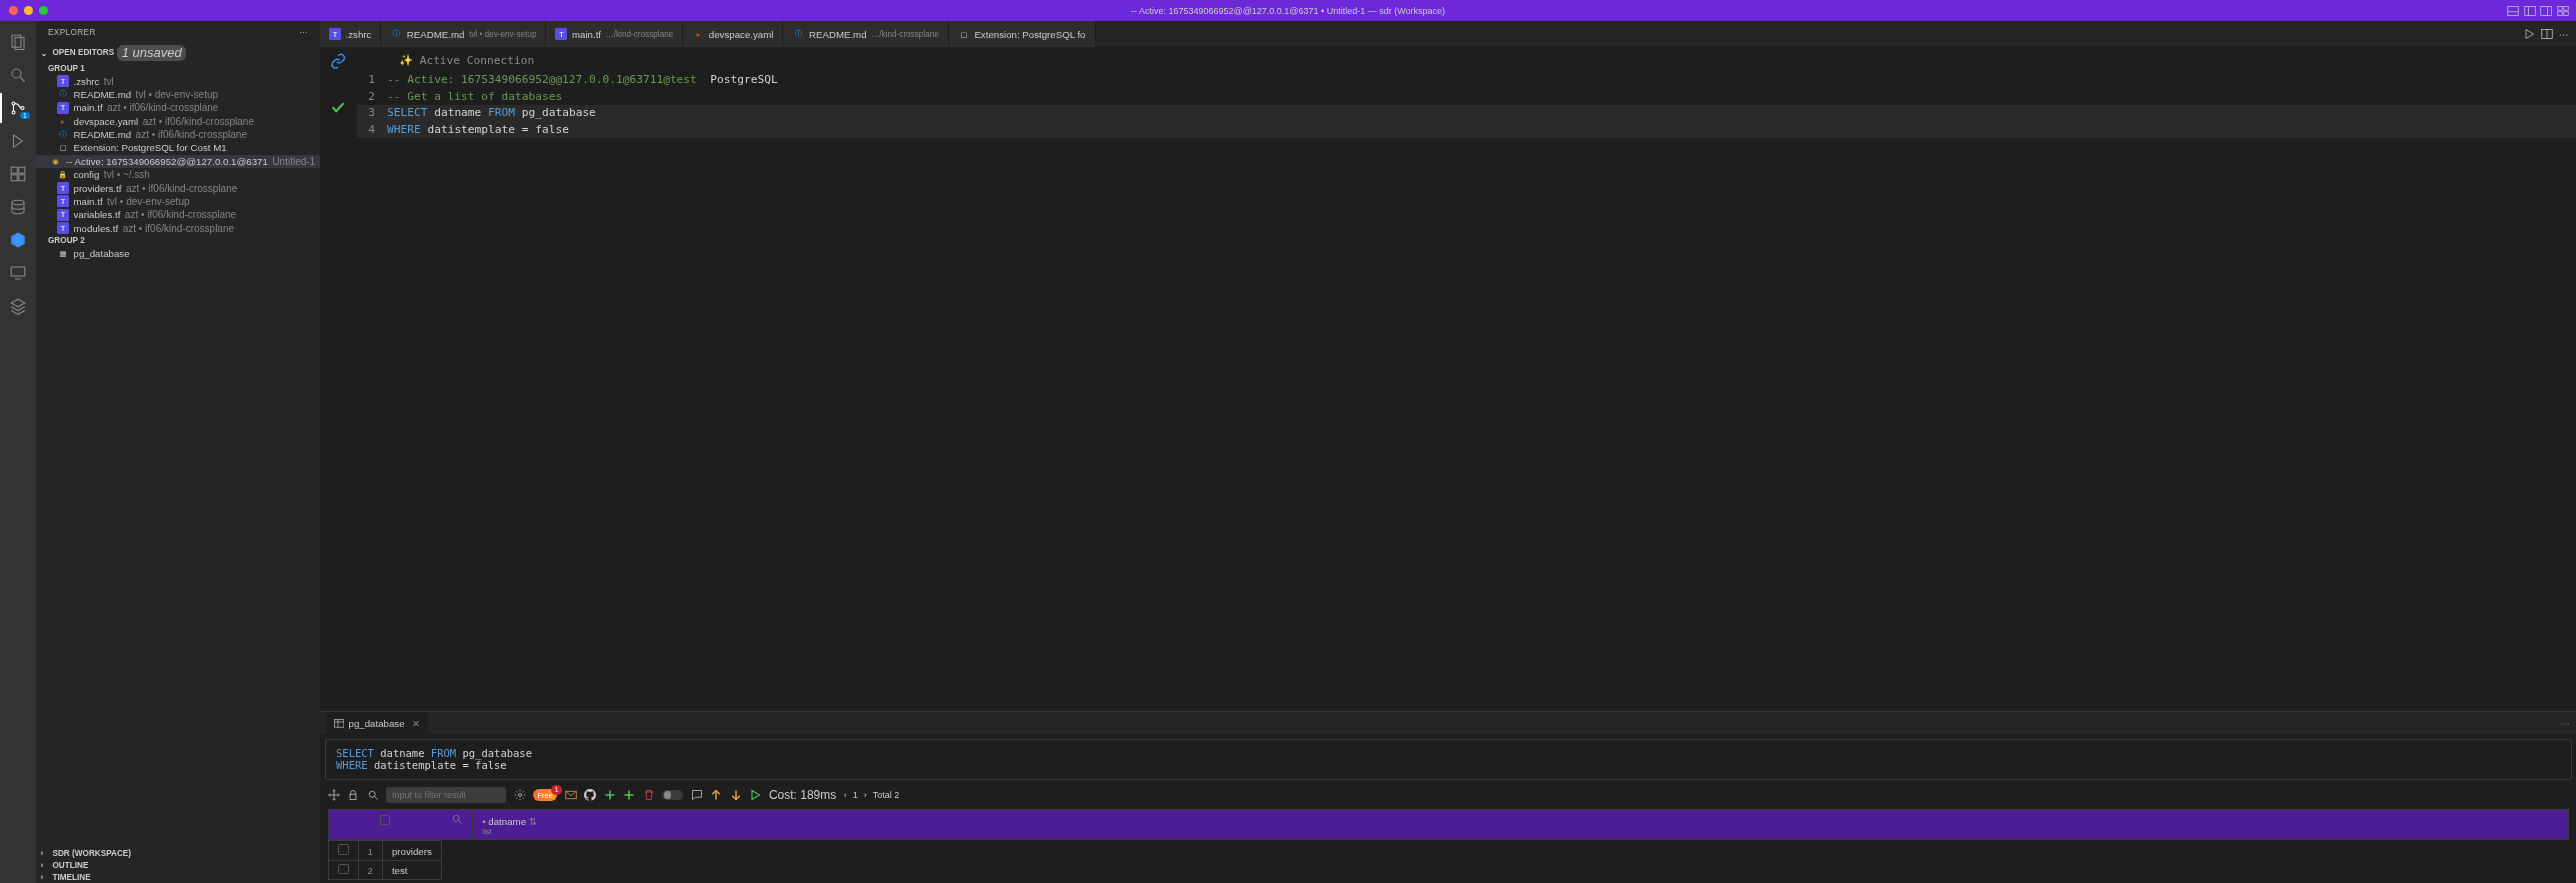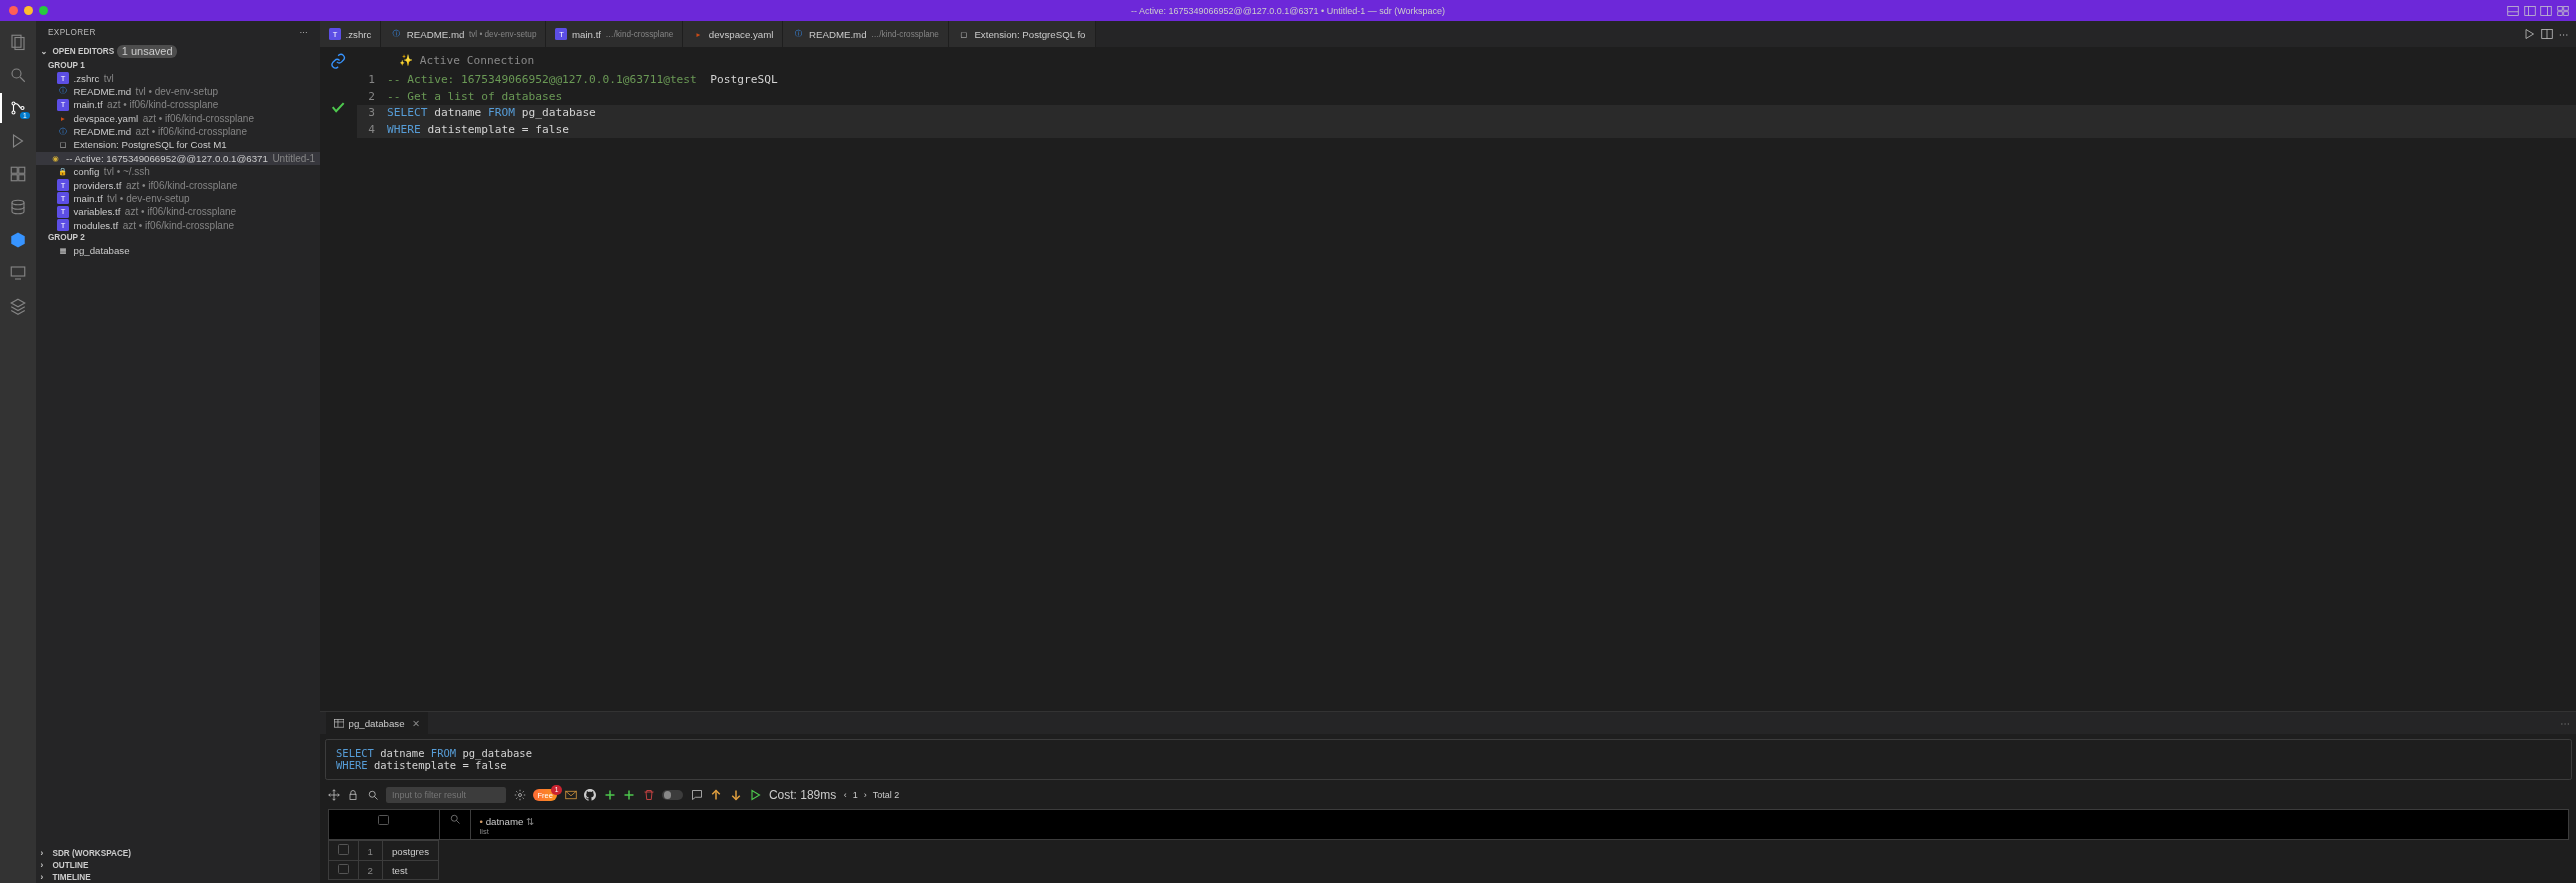--- a/index.html
+++ b/index.html
@@ -15,21 +15,21 @@
 .activitybar { width: 36px; background: #333; display: flex; flex-direction: column; align-items: center; padding-top: 6px; gap: 3px; }
 .activity-item { width: 36px; height: 30px; display: flex; align-items: center; justify-content: center; color: #858585; cursor: pointer; position: relative; }
 .activity-item.active { color: #fff; }
 .activity-item.active::before { content: ""; position: absolute; left: 0; top: 0; bottom: 0; width: 1.5px; background: #fff; }
 .activity-item svg { width: 18px; height: 18px; }
 .badge { position: absolute; bottom: 4.5px; right: 6px; background: #007acc; color: #fff; border-radius: 6px; font-size: 6.7px; padding: 0 3px; min-width: 10.5px; text-align: center; }
 .sidebar { width: 284px; background: #252526; display: flex; flex-direction: column; overflow: hidden; }
 .sidebar-header { padding: 6px 12px; font-size: 8.2px; letter-spacing: 0.4px; color: #bbb; display: flex; justify-content: space-between; align-items: center; }
 .section-hdr { display: flex; align-items: center; gap: 3px; padding: 1.5px 4.5px; font-size: 8.2px; font-weight: 700; color: #ccc; cursor: pointer; }
 .section-hdr .chev { width: 9px; display: inline-block; }
-.pill { background: #4d4d4d; border-radius: 6px; font-size: 11px; padding: 0.7px 4.5px; color: #ccc; font-weight: 400; }
+.pill { background: #4d4d4d; border-radius: 6px; font-size: 13px; padding: 0.7px 4.5px; color: #ccc; font-weight: 400; font-style: italic; }
 .tree { overflow-y: auto; flex: 1; }
 .group-label { padding: 1.5px 12px; font-size: 8.2px; font-weight: 700; color: #ccc; }
 .tree-item { display: flex; align-items: center; gap: 4.5px; padding: 0.7px 6px 0.7px 21px; cursor: pointer; white-space: nowrap; }
 .tree-item.active { background: #37373d; }
 .tree-item .fname { color: #ccc; }
 .tree-item .desc { color: #858585; font-size: 10px; }
 .tree-item .mod-dot { width: 6px; height: 6px; border-radius: 50%; background: #ccc; margin-left: -12px; }
 .file-icon { width: 12px; height: 12px; flex: none; display: inline-flex; align-items: center; justify-content: center; font-size: 7.5px; border-radius: 1.5px; }
 .fi-terraform { background: #5c4ee5; color: #fff; }
 .fi-info { color: #3794ff; }
@@ -66,21 +66,21 @@
 .tool-icon svg { width: 12px; height: 12px; }
 .free-badge { background: linear-gradient(90deg,#ff6b35,#f7931e); color: #fff; font-size: 7.5px; padding: 1.5px 4.5px; border-radius: 6px; position: relative; }
 .free-badge .cnt { position: absolute; top: -4.5px; right: -4.5px; background: #cb2431; border-radius: 50%; font-size: 6.7px; width: 10.5px; height: 10.5px; display: flex; align-items: center; justify-content: center; }
 .toggle { width: 21px; height: 10.5px; background: #3c3c3c; border-radius: 5.2px; position: relative; }
 .toggle::after { content: ""; width: 7.5px; height: 7.5px; background: #888; border-radius: 50%; position: absolute; top: 1.5px; left: 1.5px; }
 .cost { color: #ccc; font-size: 12px; }
 .pager { display: flex; align-items: center; gap: 6px; color: #ccc; font-size: 9px; }
 .grid { display: table; border-collapse: collapse; margin: 3px 7.5px; font-size: 9.7px; }
 .grid-row { display: table-row; }
 .grid-cell { display: table-cell; border: 0.7px solid #3c3c3c; padding: 3px 9px; }
-.grid-hdr { background: #000000; }
+.grid-hdr { background: #4c1d95; }
 .grid-idx { text-align: center; color: #888; width: 27px; }
 .col-name { color: #888; font-size: 7.5px; display: block; }
 .chk { width: 10.5px; height: 10.5px; border: 0.7px solid #555; border-radius: 1.5px; display: inline-block; }
 .srch { width: 12px; height: 12px; color: #888; }
 .green { color: #4ec94e; }
 .red { color: #f14c4c; }
 .blue { color: #3794ff; }
 .orange { color: #e2a03f; }
 </style>
 </head>
@@ -457,21 +457,21 @@
               </svg></div>
           <div class="grid-cell">
             <span style="color:#d19a66">• </span><span>datname</span> <span style="color:#888">⇅</span>
             <span class="col-name">list</span>
           </div>
         </div>
         <div id="grid-rows">
             <div class="grid-row">
               <div class="grid-cell grid-idx"><span class="chk"></span></div>
               <div class="grid-cell grid-idx">1</div>
-              <div class="grid-cell">postgres</div>
+              <div class="grid-cell">providers</div>
             </div>
             <div class="grid-row">
               <div class="grid-cell grid-idx"><span class="chk"></span></div>
               <div class="grid-cell grid-idx">2</div>
               <div class="grid-cell">test</div>
             </div>
           </div>
       </div>
     </div>
   </div>

